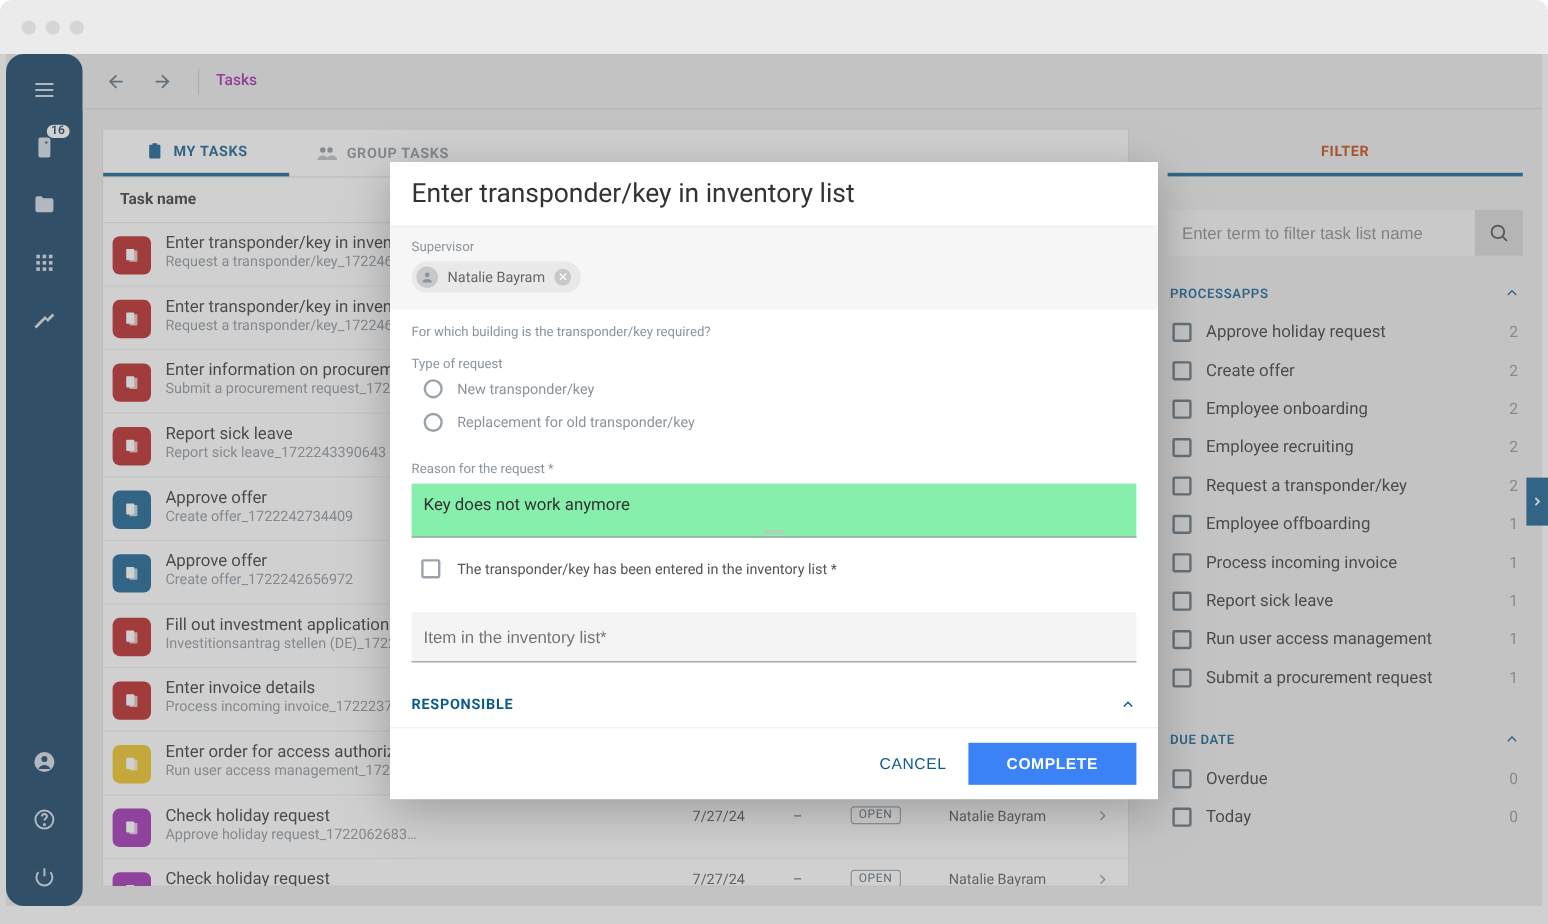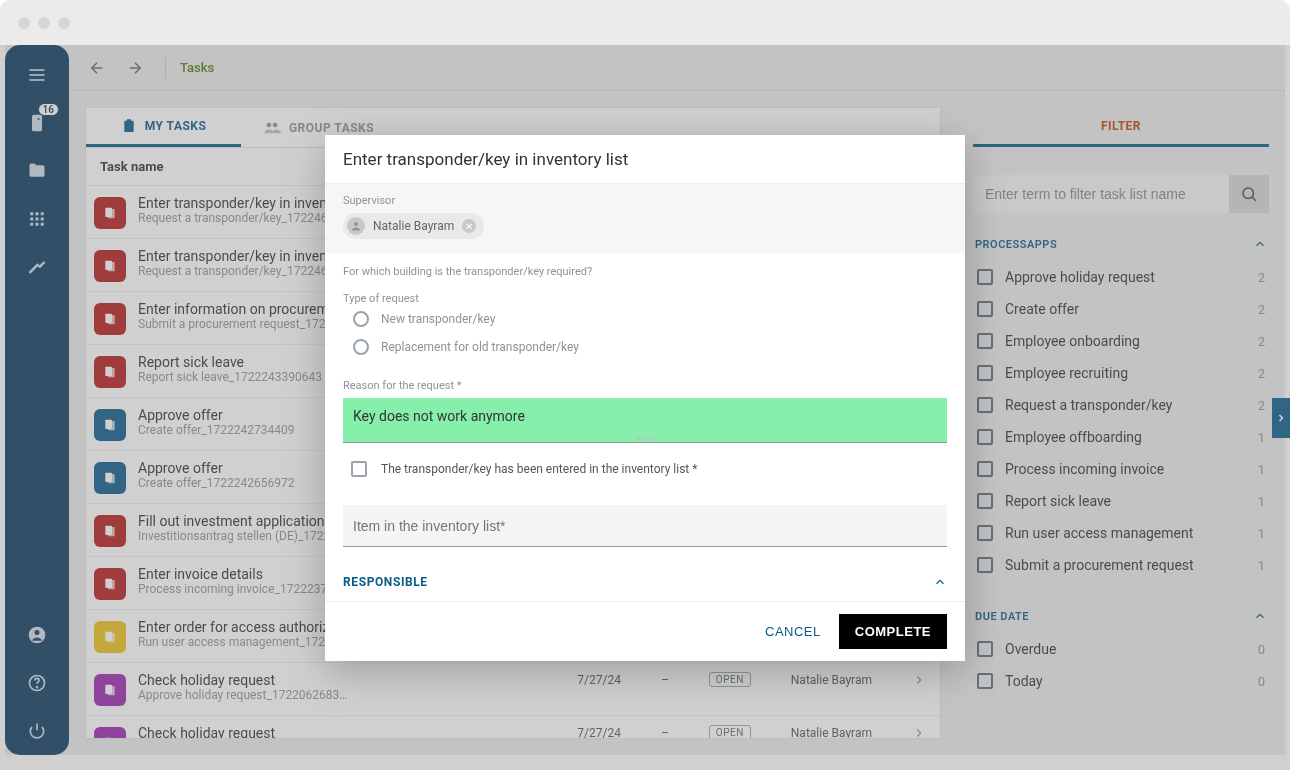--- a/index.html
+++ b/index.html
@@ -70,21 +70,21 @@
     background: #ebebeb;
     border-bottom: 1px solid #d7d7d7;
   }
   .topbar .nav-btn {
     width: 32px; height: 32px;
     display: flex; align-items: center; justify-content: center;
     color: #5b6b78;
     cursor: pointer;
   }
   .topbar .divider { width: 1px; height: 22px; background: #cbcbcb; margin: 0 8px; }
-  .breadcrumb { color: #4d7c0f; font-size: 13px; font-weight: 500; }
+  .breadcrumb { color: #a21caf; font-size: 13px; font-weight: 500; }
   .content {
     flex: 1;
     display: flex;
     gap: 0;
     padding: 16px;
     overflow: hidden;
   }
   .left-col {
     flex: 1;
     background: #fff;
@@ -240,21 +240,21 @@
     margin-top: 90px;
     width: 640px;
     background: #fff;
     box-shadow: 0 10px 40px rgba(0,0,0,0.25);
     display: flex;
     flex-direction: column;
     max-height: 540px;
   }
   .modal-head {
     padding: 14px 18px;
-    font-size: 17px; color: #333;
+    font-size: 22px; color: #333;
     border-bottom: 1px solid #eee;
   }
   .modal-body {
     flex: 1;
     overflow-y: auto;
     padding: 0 0 12px 0;
   }
   .sup-box {
     background: #f6f6f6;
     margin: 0;
@@ -327,22 +327,22 @@
     border-top: 1px solid #eee;
     display: flex; align-items: center; justify-content: flex-end; gap: 18px;
     padding: 12px 18px;
   }
   .btn-cancel {
     background: none; border: none; color: #0b5a8c;
     font-size: 13px; font-weight: 400; letter-spacing: 0.5px;
     cursor: pointer;
   }
   .btn-complete {
-    background: #000000; color: #fff;
-    border: none; padding: 10px 16px;
+    background: #3b82f6; color: #fff;
+    border: none; padding: 10px 32px;
     font-size: 13px; font-weight: 700; letter-spacing: 0.5px;
     cursor: pointer;
   }
 
   .dim {
     pointer-events: none;
   }
 
   svg { display: block; }
 </style>

